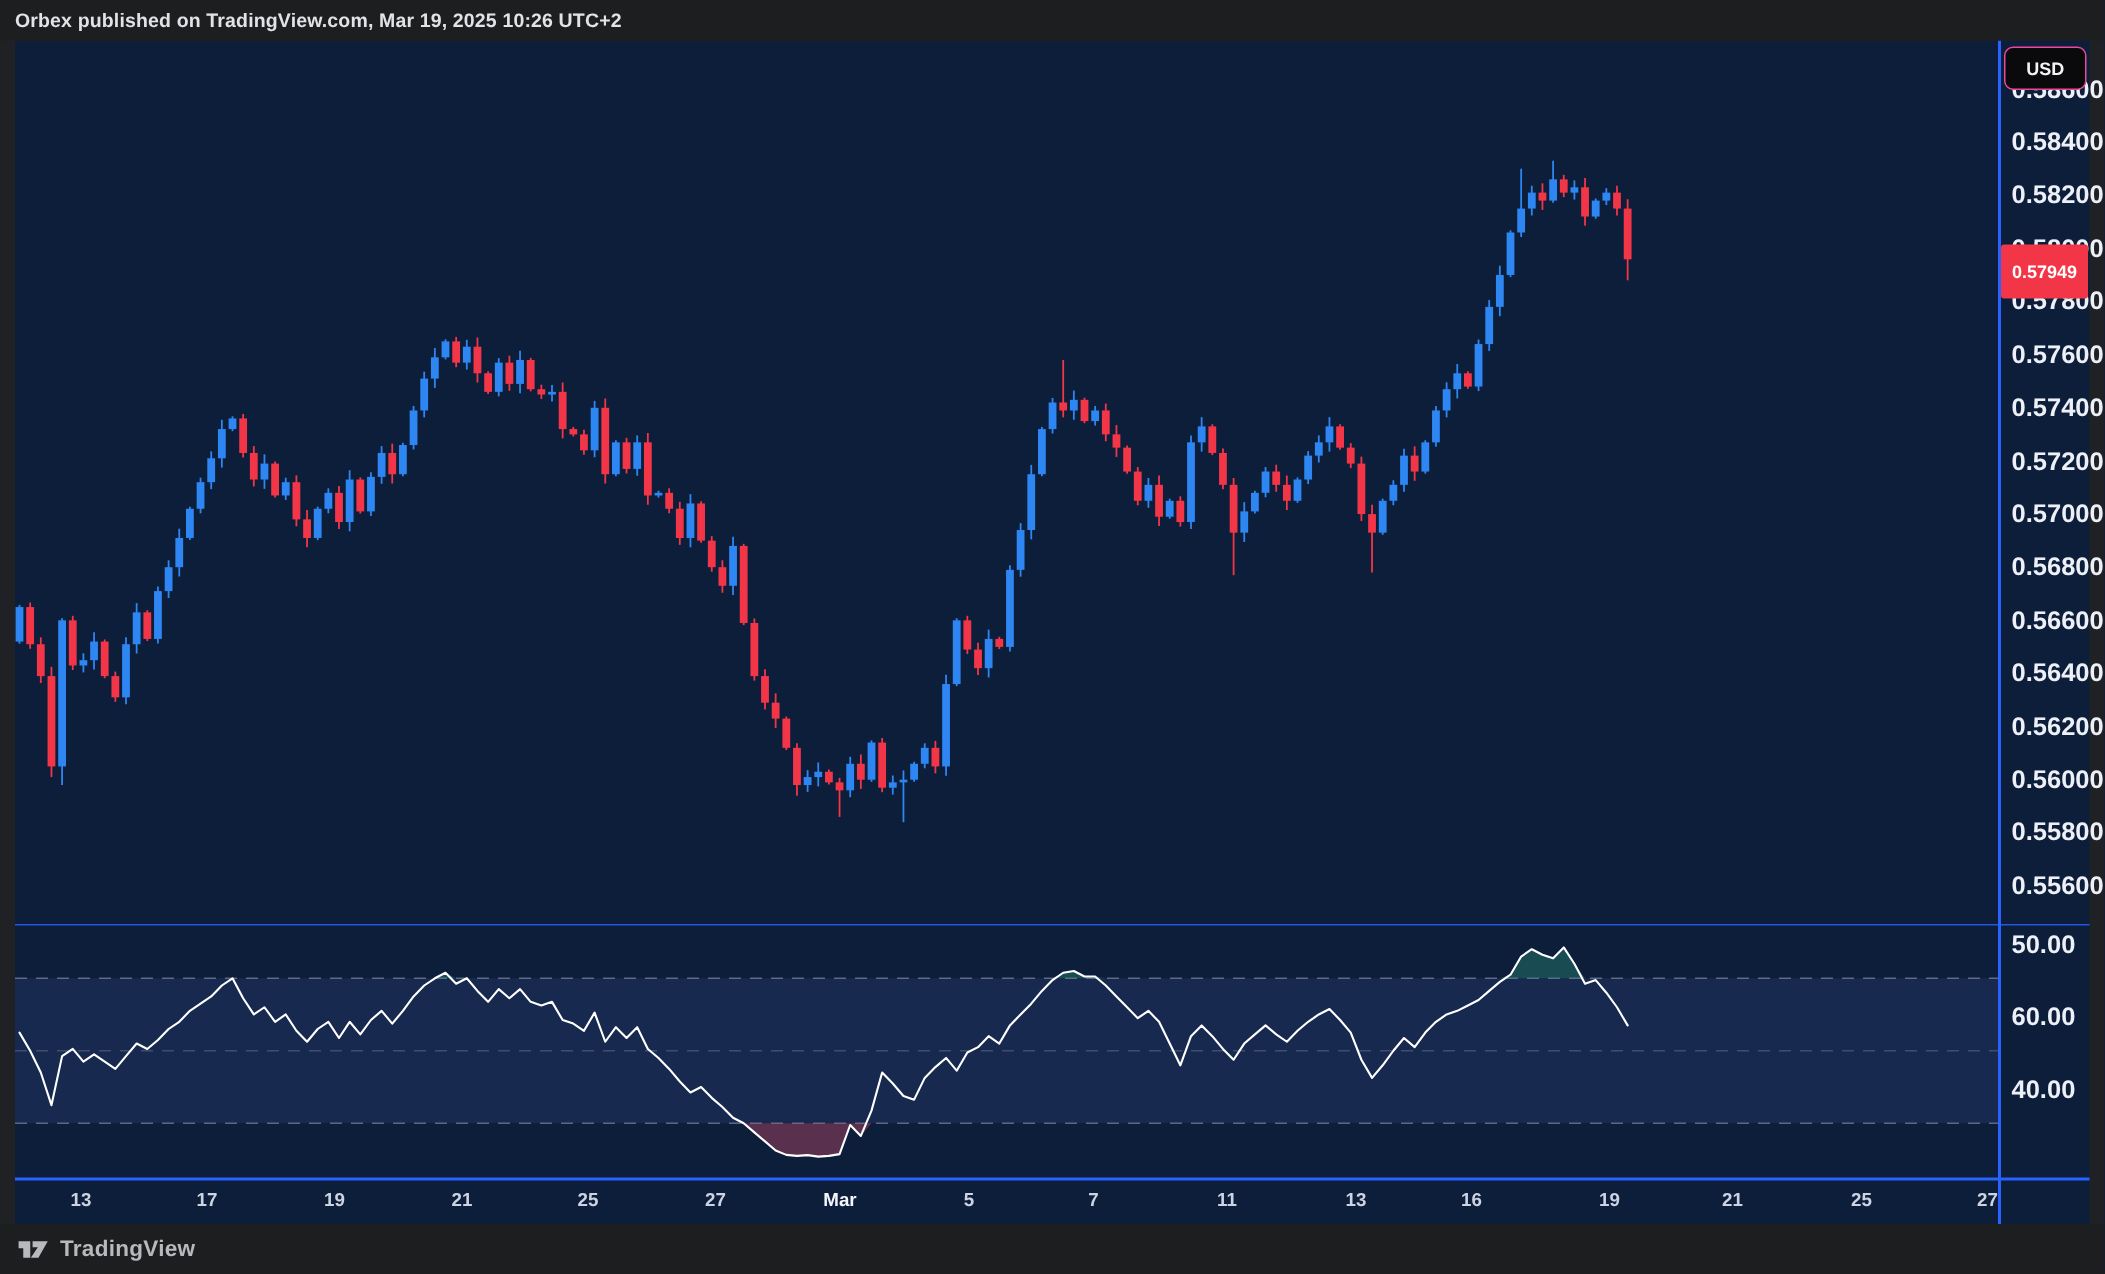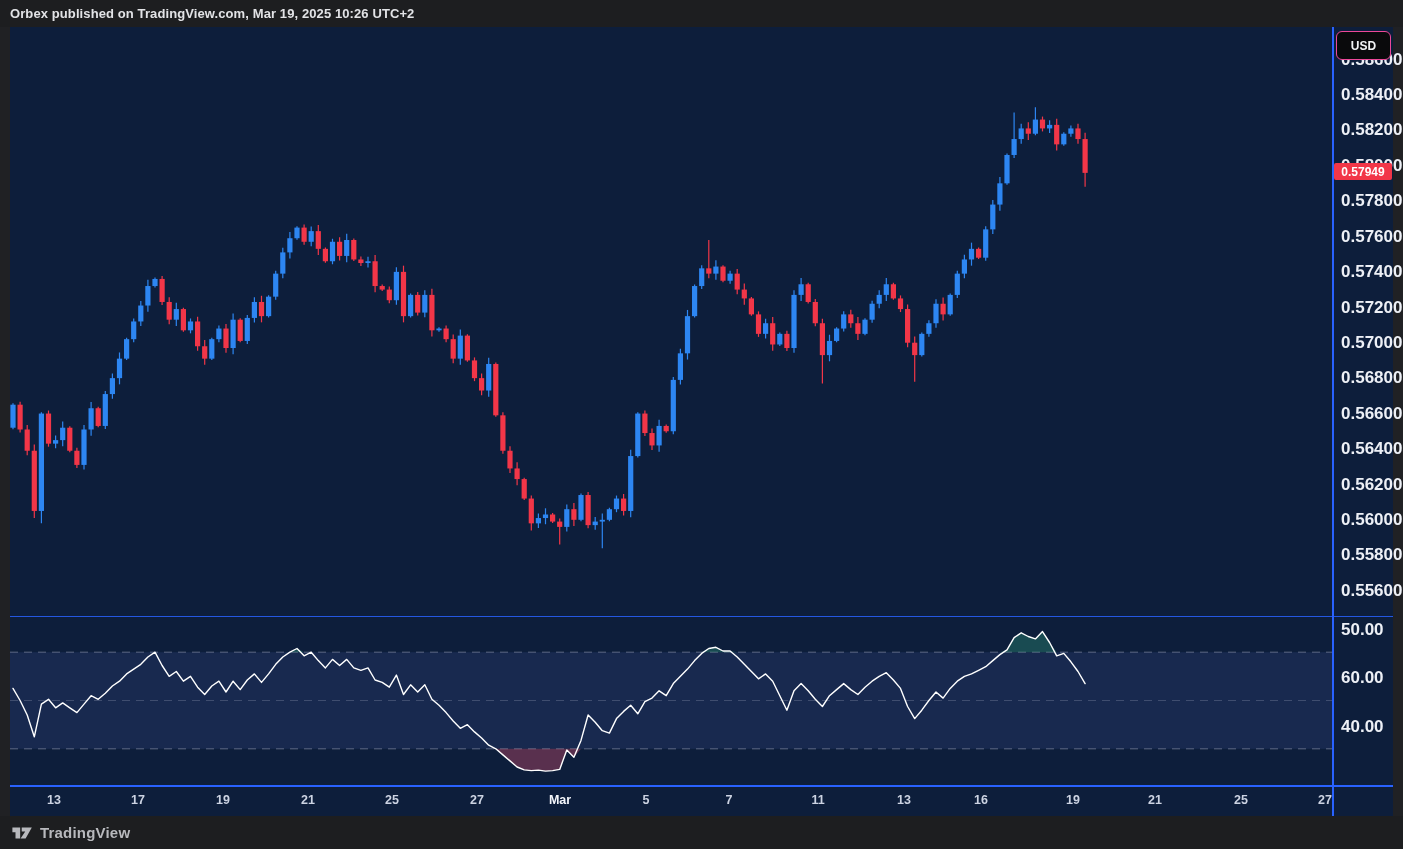--- a/index.html
+++ b/index.html
@@ -33,21 +33,21 @@
     font-size:12.5px;font-weight:bold;color:#ccd3e2;z-index:3;white-space:nowrap;
   }
   .ttick.major{color:#f4f6fb;}
   .usd-btn{
     position:absolute;left:1336px;top:31px;width:53px;height:27px;
     background:#0a0a0c;border:1px solid #ec4899;border-radius:6px;
     color:#f2f3f5;font-size:12px;font-weight:bold;
     display:flex;align-items:center;justify-content:center;z-index:5;cursor:pointer;
   }
   .price-badge{
-    position:absolute;left:1334px;width:58px;height:17px;border-radius:2px;
+    position:absolute;left:1334px;width:58px;height:36px;border-radius:2px;
     color:#ffffff;font-size:12px;font-weight:bold;
     display:flex;align-items:center;justify-content:center;z-index:4;
   }
   .footer{
     position:absolute;left:0;top:816px;width:1403px;height:33px;
     background:#1d1e20;display:flex;align-items:center;z-index:6;text-align:center;
   }
   .tv-logo{margin-left:12px;display:flex;align-items:center;}
   .tv-brand{margin-left:7px;font-size:15px;font-weight:bold;color:#b8b9bd;letter-spacing:.2px;}
 </style>

